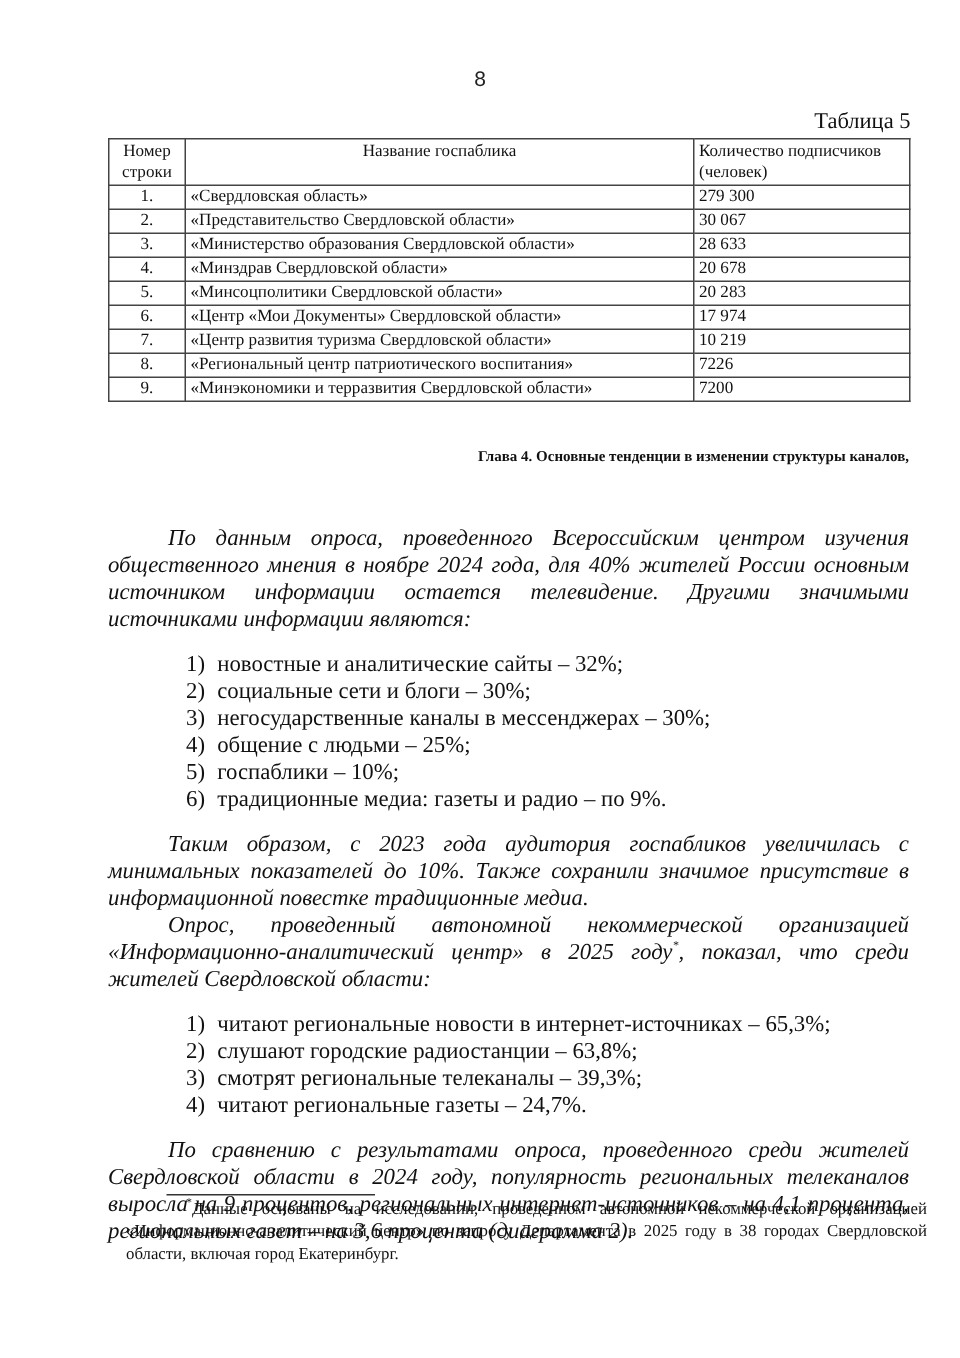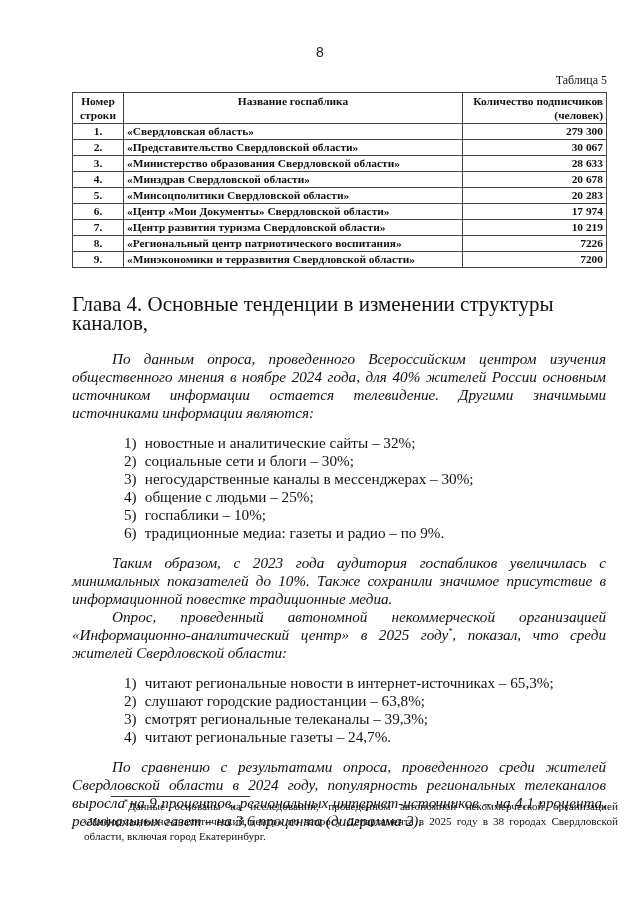--- a/index.html
+++ b/index.html
@@ -5,38 +5,38 @@
     html, body { margin: 0; padding: 0; background: #ffffff; }
     body {
       width: 640px; height: 905px; position: relative; overflow: hidden;
       font-family: "Liberation Serif", "DejaVu Serif", serif; color: #111;
     }
     .page-number {
       position: absolute; top: 44px; left: 0; width: 640px; text-align: center;
       font-family: "Liberation Sans", "DejaVu Sans", sans-serif; font-size: 14px; color: #222;
     }
     .table-caption {
-      position: absolute; top: 73px; right: 33px; font-size: 12px;
+      position: absolute; top: 73px; right: 33px; font-size: 15px;
     }
     table.data {
       position: absolute; top: 92px; left: 72px; width: 535px;
       border-collapse: collapse; font-size: 11.4px; line-height: 13px;
     }
     table.data td, table.data th {
-      border: 1px solid #444; padding: 1px 3px; font-weight: bold; vertical-align: top;
+      border: 1px solid #444; padding: 1px 3px; font-weight: normal; vertical-align: top;
     }
     table.data th { line-height: 14px; padding: 1px 3px 1px 3px; }
     table.data td { height: 13px; }
     .c-num { width: 44px; text-align: center; }
     .c-name { width: 332px; text-align: left; }
     .c-name-h { text-align: center; }
-    .c-cnt { text-align: right; }
+    .c-cnt { text-align: left; }
     .chapter-title {
-      position: absolute; top: 295px; left: 72px; width: 534px; text-align: left;
-      font-weight: normal; font-size: 21px; line-height: 19px;
+      position: absolute; top: 295px; left: 72px; width: 534px; text-align: right;
+      font-weight: bold; font-size: 10px; line-height: 19px;
     }
     .body-text {
       position: absolute; left: 72px; width: 534px; font-size: 15.2px; line-height: 18px;
     }
     .para { text-align: justify; text-indent: 40px; margin: 0; font-style: italic; }
     .list { margin: 12px; padding: 0; list-style: none; }
     .list li { padding-left: 40px; }
     .list .n { display: inline-block; width: 17px; }
     .footnote-rule {
       position: absolute; top: 796px; left: 111px; width: 139px; border-top: 1px solid #333;

